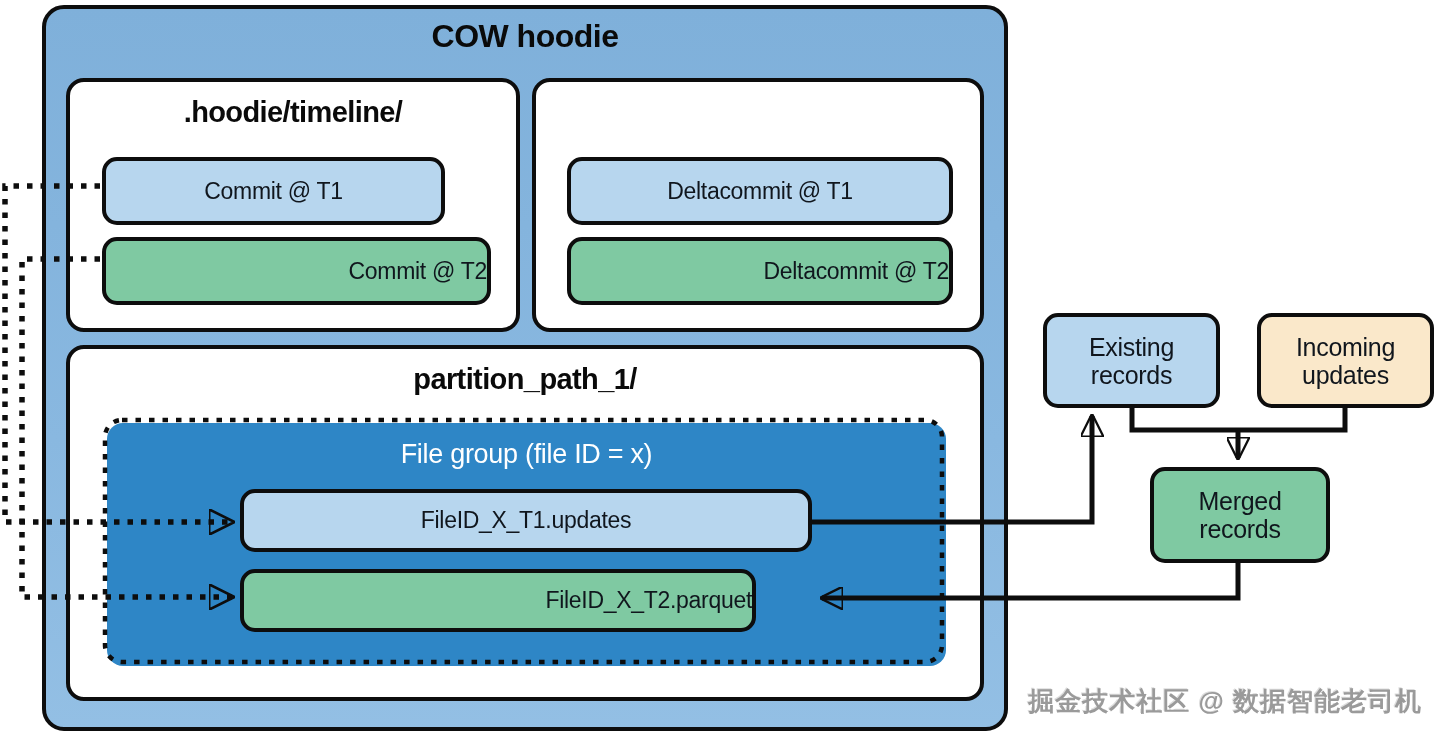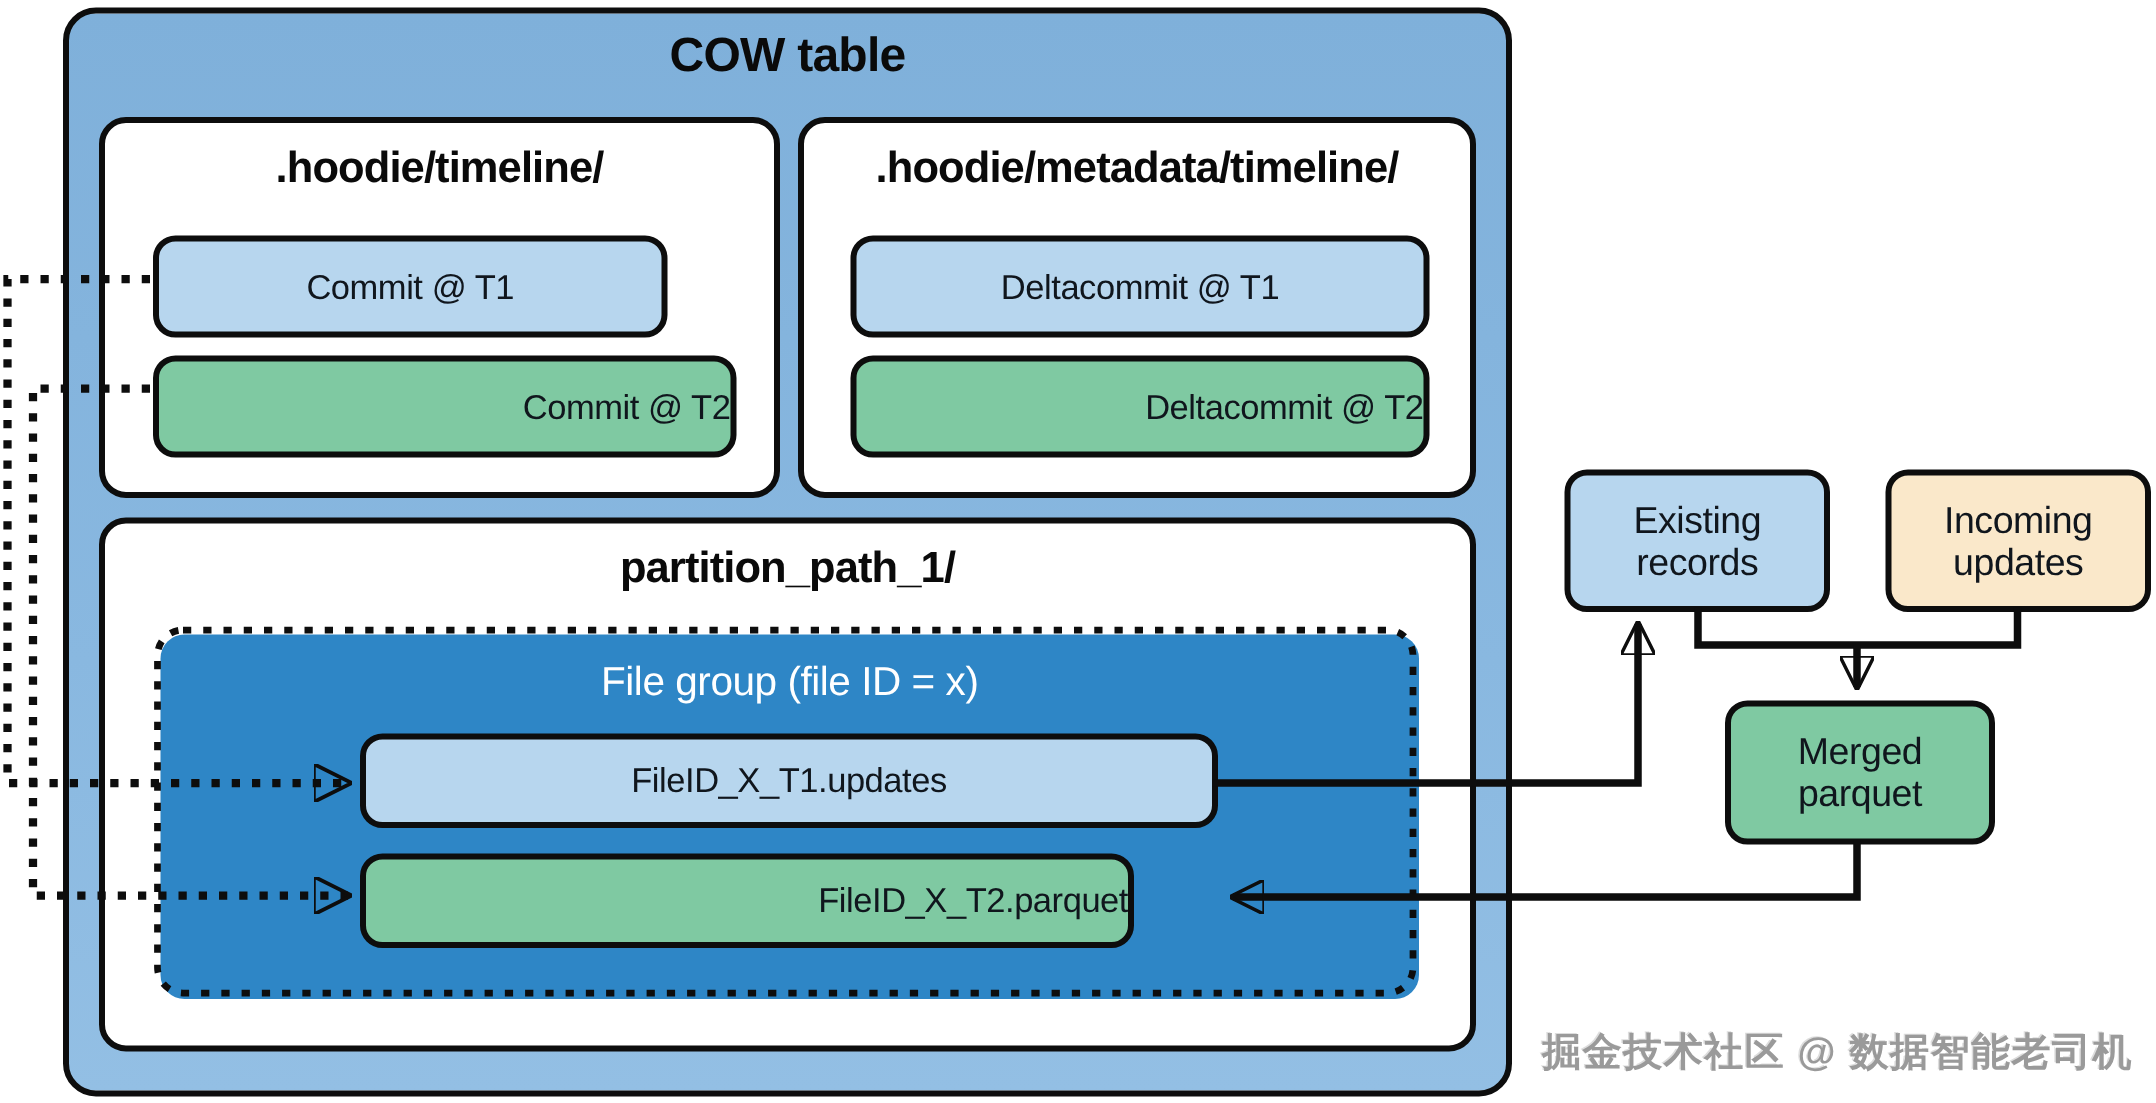--- a/index.html
+++ b/index.html
@@ -107,34 +107,33 @@
     text-shadow:2px 2px 0 #ffffff, -1px -1px 0 rgba(120,120,120,0.25);
     letter-spacing:1px;
   }
 </style>
 </head>
 <body>
 
 <div class="canvas">
 
   <div class="abs cow-box"></div>
-  <div class="abs cow-title">COW table</div>
+  <div class="abs cow-title">COW hoodie</div>
 
   <div class="abs white-box box-timeline">
     <div class="abs folder-title">.hoodie/timeline/</div>
     <div class="abs pill pill-blue commit-1">
       <span>Commit @ T1</span>
     </div>
     <div class="abs pill pill-green commit-2">
       <span>Commit @ T2</span>
     </div>
   </div>
 
   <div class="abs white-box box-metadata">
-    <div class="abs folder-title">.hoodie/metadata/timeline/</div>
     <div class="abs pill pill-blue delta-1">
       <span>Deltacommit @ T1</span>
     </div>
     <div class="abs pill pill-green delta-2">
       <span>Deltacommit @ T2</span>
     </div>
   </div>
 
   <div class="abs white-box box-partition">
     <div class="abs folder-title">partition_path_1/</div>
@@ -150,21 +149,21 @@
     </div>
   </div>
 
   <div class="abs side-box existing">
     <span class="wrap">Existing records</span>
   </div>
   <div class="abs side-box incoming">
     <span class="wrap">Incoming updates</span>
   </div>
   <div class="abs side-box merged">
-    <span class="wrap">Merged parquet</span>
+    <span class="wrap">Merged records</span>
   </div>
 
   <svg class="arrows" viewBox="0 0 1437 735" xmlns="http://www.w3.org/2000/svg">
     <defs>
       <marker id="ah" viewBox="0 0 10 10" refX="9" refY="5" markerWidth="4.6" markerHeight="4.6" orient="auto-start-reverse">
         <path d="M0,0 L10,5 L0,10 z" fill="#0D0D0D" stroke="none"></path>
       </marker>
     </defs>
 
     <rect x="105" y="420" width="837" height="242" rx="17" class="fg-dashed"></rect>

